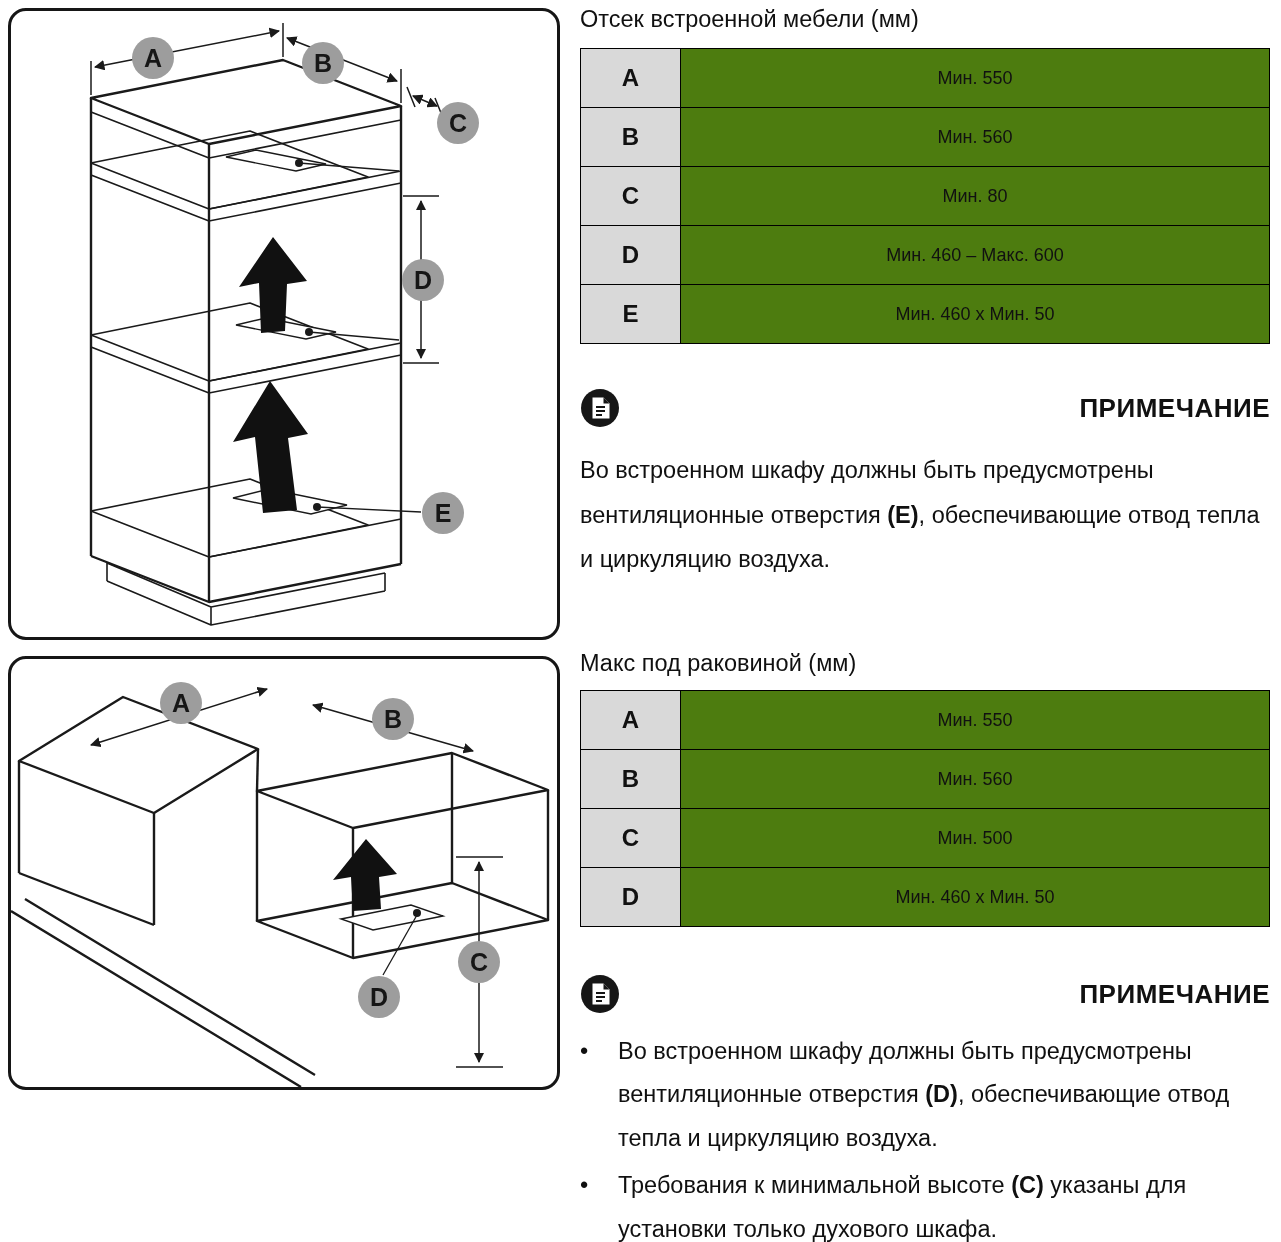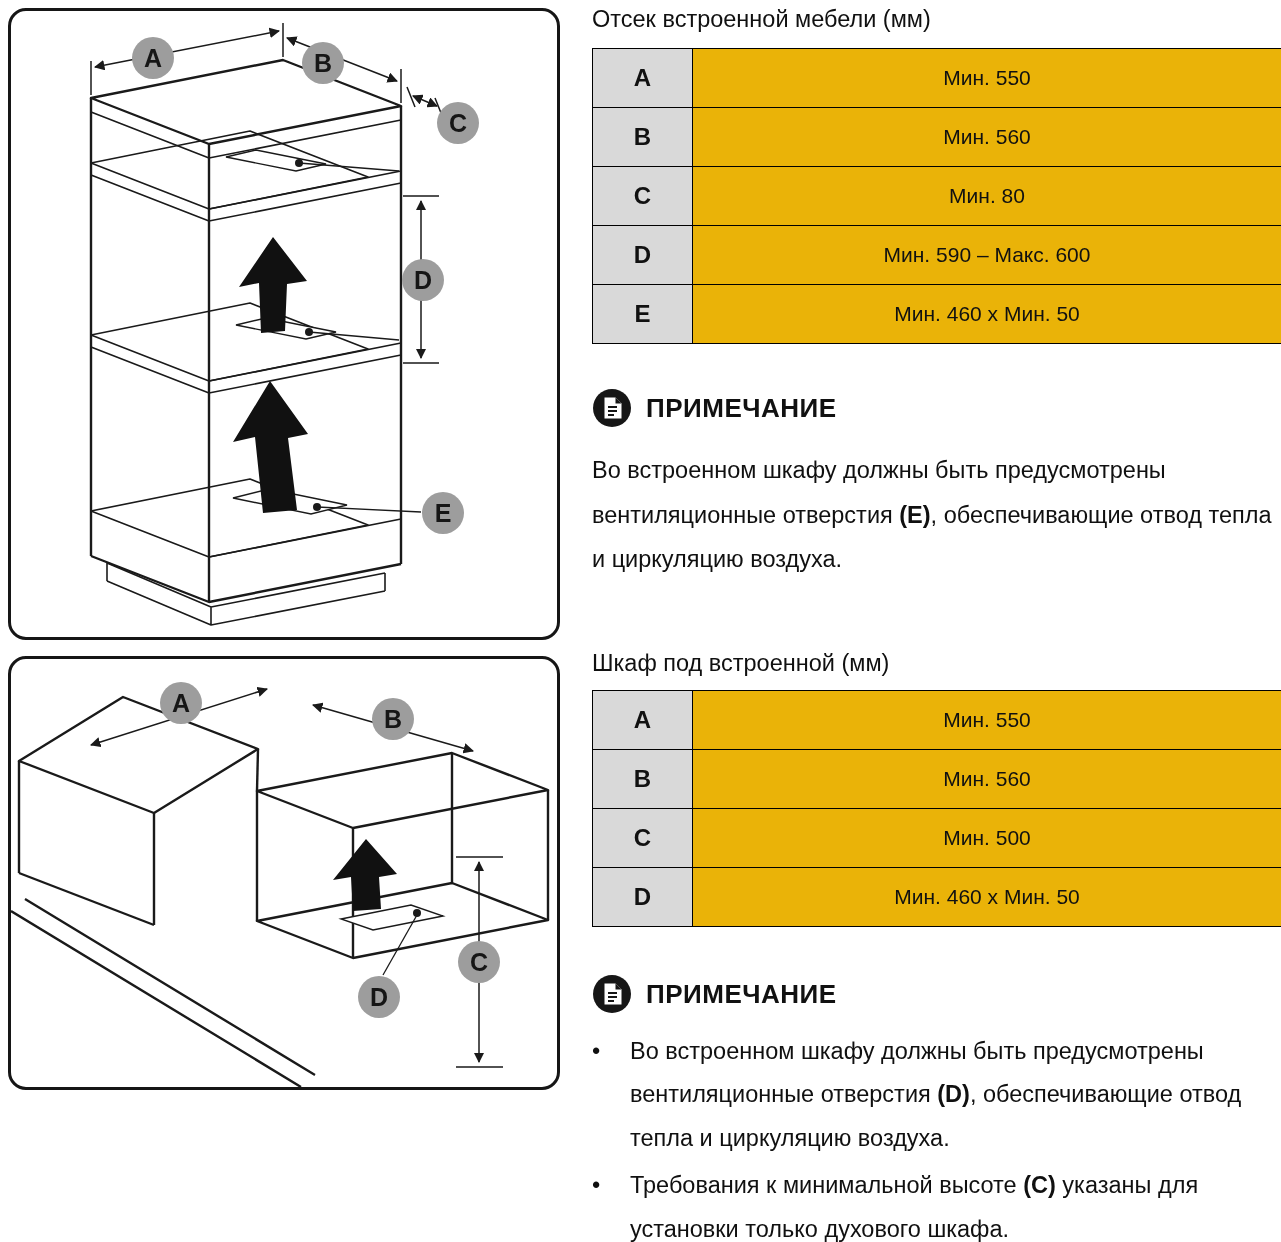--- a/index.html
+++ b/index.html
@@ -14,43 +14,43 @@
   .panel {
     position:absolute;
     border:3px solid #161616;
     border-radius:18px;
     background:#fff;
     overflow:hidden;
   }
   #panel1 { left:8px; top:8px;  width:552px; height:632px; }
   #panel2 { left:8px; top:656px; width:552px; height:434px; }
 
-  .rcol { position:absolute; left:592px; width:690px; }
+  .rcol { position:absolute; left:580px; width:690px; }
 
   .sec-title { font-size:23.5px; color:#101010; }
 
   table.dim { border-collapse:collapse; width:690px; table-layout:fixed; }
   table.dim td {
     border:1.5px solid #000;
     height:59px;
     text-align:center;
     vertical-align:middle;
-    font-size:21px;
-    background:#eab308;
+    font-size:18px;
+    background:#4d7c0f;
   }
   table.dim td.key {
     width:100px;
     background:#d9d9d9;
     font-weight:bold;
     font-size:24px;
   }
 
   .note-head {
     display:flex; align-items:center; gap:14px;
-    font-size:26px; font-weight:bold; letter-spacing:0.5px;
+    font-size:26px; font-weight:bold; letter-spacing:0.5px;justify-content:space-between;
   }
   .note-icon { width:40px; height:40px; flex:none; display:block; }
 
   .note-text {
     font-size:23.5px;
     line-height:1.9;
     color:#101010;
   }
   .bullets { font-size:23.5px; line-height:1.85; color:#101010; }
   .bullet-row { display:flex; align-items:flex-start; }
@@ -222,21 +222,21 @@
     <tr>
       <td class="key">B</td>
       <td>Мин. 560</td>
     </tr>
     <tr>
       <td class="key">C</td>
       <td>Мин. 80</td>
     </tr>
     <tr>
       <td class="key">D</td>
-      <td>Мин. 590 – Макс. 600</td>
+      <td>Мин. 460 – Макс. 600</td>
     </tr>
     <tr>
       <td class="key">E</td>
       <td>Мин. 460 x Мин. 50</td>
     </tr>
   </tbody>
 </table>
 
 <div class="note-head rcol" style="top:388px">
   <span class="note-icon">
@@ -245,21 +245,21 @@
       <path d="M12.5,9.5 h11 l6,6 v15 h-17 z" fill="#ffffff"></path>
       <path d="M23.5,9.5 v6 h6 z" fill="#161616"></path>
       <path d="M16,19 h9 M16,23 h9 M16,27 h6" stroke="#161616" stroke-width="1.8" fill="none"></path>
     </svg>
   </span>
   <span>ПРИМЕЧАНИЕ</span>
 </div>
 
 <p class="note-text rcol" style="top:448px"><span>Во встроенном шкафу должны быть предусмотрены вентиляционные отверстия </span><b>(E)</b><span>, обеспечивающие отвод тепла и циркуляцию воздуха.</span></p>
 
-<div class="rcol sec-title" style="top:650px">Шкаф под встроенной (мм)</div>
+<div class="rcol sec-title" style="top:650px">Макс под раковиной (мм)</div>
 
 <table class="dim rcol" style="top:690px">
   <tbody>
     <tr>
       <td class="key">A</td>
       <td>Мин. 550</td>
     </tr>
     <tr>
       <td class="key">B</td>
       <td>Мин. 560</td>

